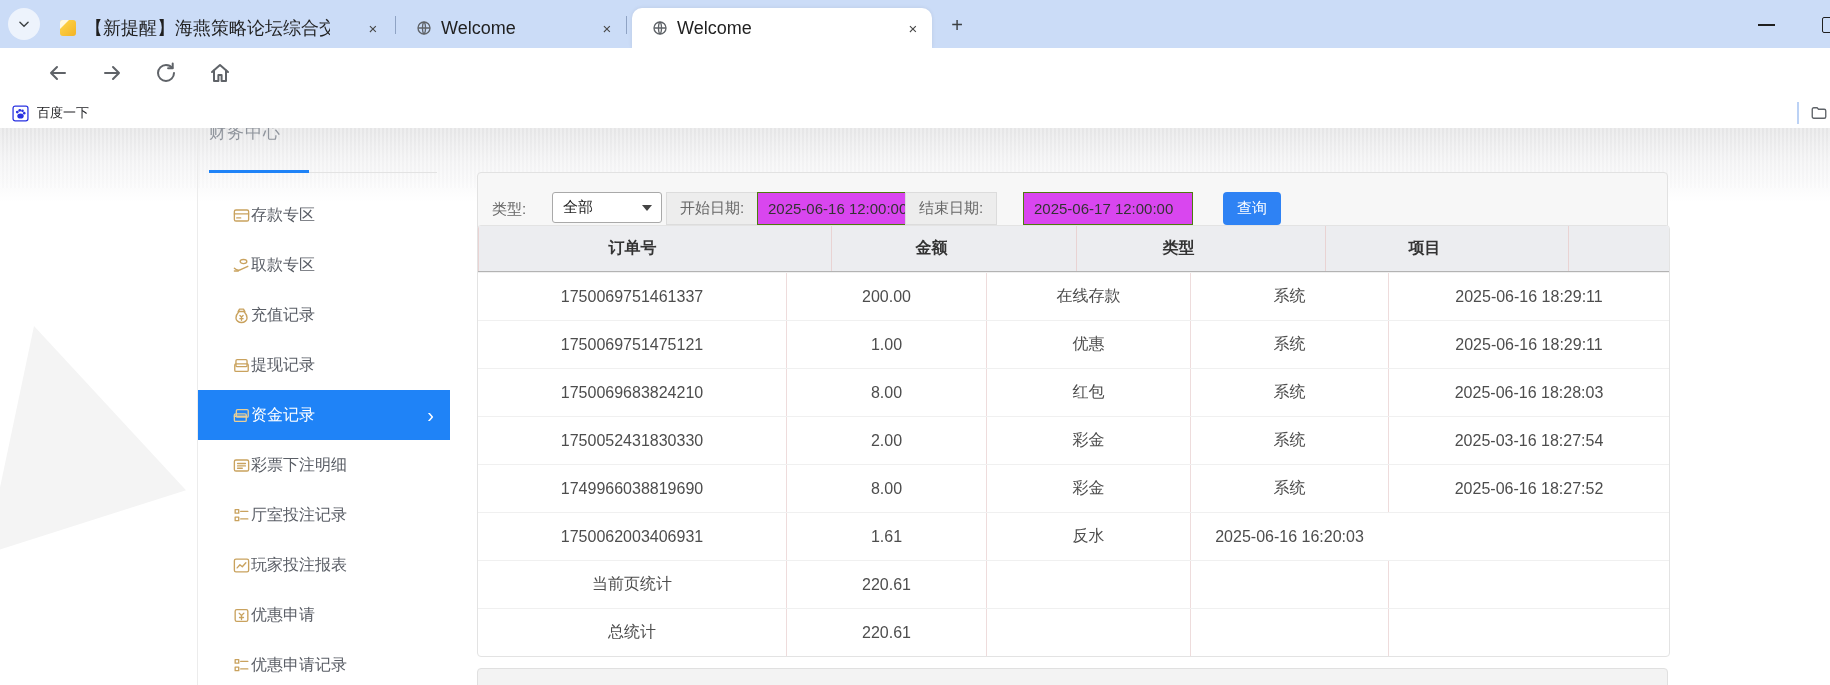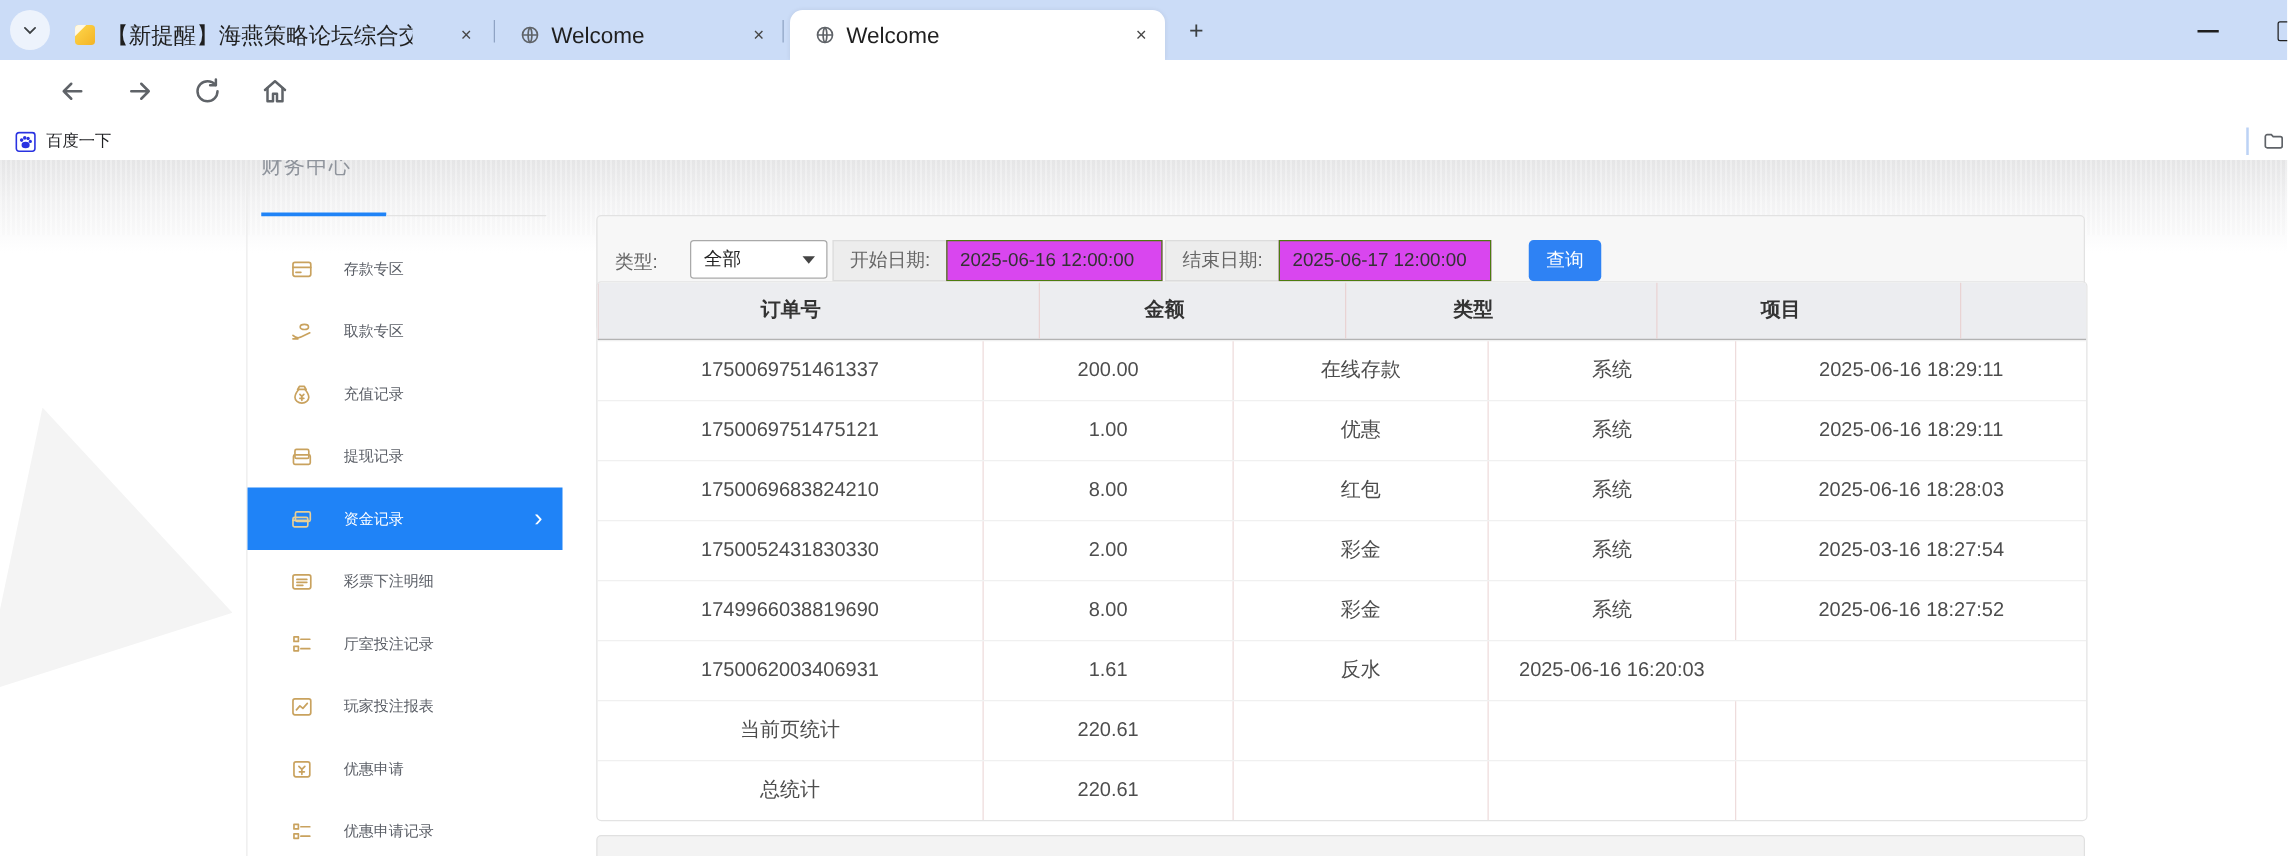--- a/index.html
+++ b/index.html
@@ -53,21 +53,21 @@
 
   
   .sidebar{position:absolute;left:197px;top:0px;width:252px;height:557px;border-left:1px solid #ececec;}
   .side-header-clip{position:absolute;left:11px;top:0;width:160px;height:27px;overflow:hidden;}
   .side-header{font-size:17px;color:#8f949c;transform:translateY(-7px);letter-spacing:1px;}
   .side-underline-blue{position:absolute;left:11px;top:42px;width:100px;height:3px;background:#1f83f7;}
   .side-underline-gray{position:absolute;left:111px;top:44px;width:128px;height:1px;background:#e3e3e3;}
   .side-items{position:absolute;left:0;top:62px;width:252px;}
   .side-item{height:50px;display:flex;align-items:center;cursor:pointer;}
   .side-item .icon{width:19px;height:19px;margin-left:34px;color:#c9a25e;flex:0 0 19px;}
-  .side-item .lbl{margin-left:24px;font-size:12px;color:#5a5e66;}
+  .side-item .lbl{font-size:16px;color:#5a5e66;}
   .side-item.active{background:#1f83f7;}
   .side-item.active .lbl{color:#fff;}
   .side-item.active .icon{color:#e9cf96;}
   .side-item .chev{margin-left:auto;margin-right:16px;color:#fff;font-size:20px;line-height:1;display:none;}
   .side-item.active .chev{display:block;}
 
   
   .main{position:absolute;left:477px;top:0;width:1193px;}
   .filterbar{position:absolute;left:0;top:0;width:1191px;height:93px;background:#f7f7f7;
     border:1px solid #e2e2e2;border-radius:4px;box-sizing:border-box;margin-top:44px;}
@@ -322,21 +322,21 @@
 
     <div class="main">
       <div class="filterbar">
         <span class="f-label" style="left:14px;">类型:</span>
         <div class="f-select">
           <span class="sel-txt">全部</span>
           <span class="sel-caret"></span>
         </div>
         <div class="f-addon" style="left:188px;width:92px;">开始日期:</div>
         <input class="f-input" style="left: 279px; width: 173px;" value="2025-06-16 12:00:00">
-        <div class="f-addon" style="left:454px;width:92px;">结束日期:</div>
+        <div class="f-addon" style="left:427px;width:92px;">结束日期:</div>
         <input class="f-input" style="left: 545px; width: 170px;" value="2025-06-17 12:00:00">
         <button class="f-btn">查询</button>
       </div>
 
       <div class="datatable" id="datatable">
           <div class="t-row head">
             <div class="t-cell">订单号</div>
             <div class="t-cell">金额</div>
             <div class="t-cell">类型</div>
             <div class="t-cell">项目</div>

